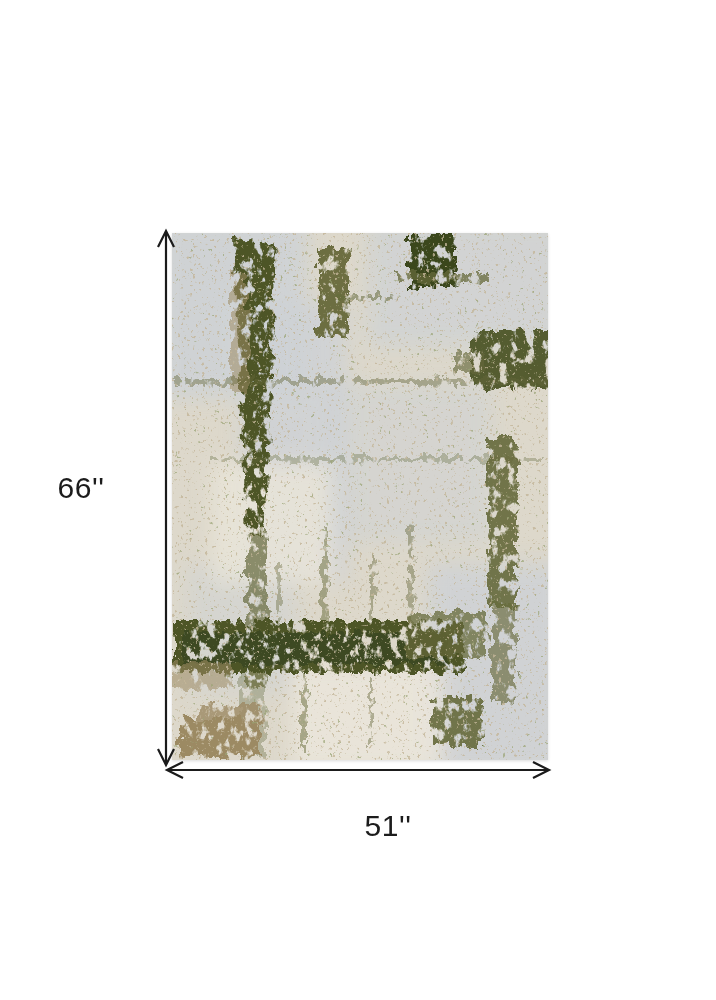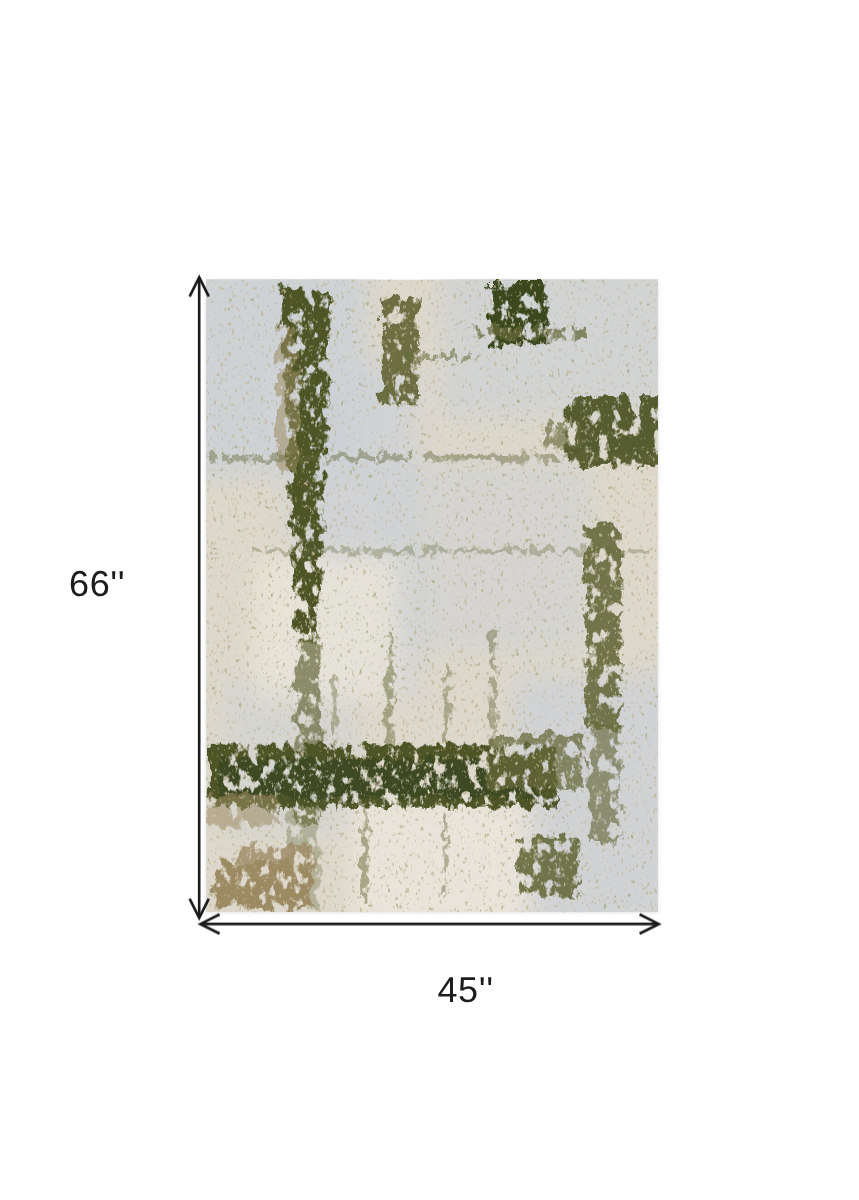--- a/index.html
+++ b/index.html
@@ -108,14 +108,14 @@
     <polyline points="8,521 16,537 24,521"></polyline>
   </svg>
 
   <svg class="arrow" style="left:158px; top:755px;" width="400" height="30" viewBox="0 0 400 30" aria-hidden="true">
     <line x1="10" y1="15" x2="390" y2="15"></line>
     <polyline points="25,7 9,15 25,23"></polyline>
     <polyline points="375,7 391,15 375,23"></polyline>
   </svg>
 
   <div class="dim-label" id="height-label">66''</div>
-  <div class="dim-label" id="width-label">45''</div>
+  <div class="dim-label" id="width-label">51''</div>
 </div>
 
 </body></html>

